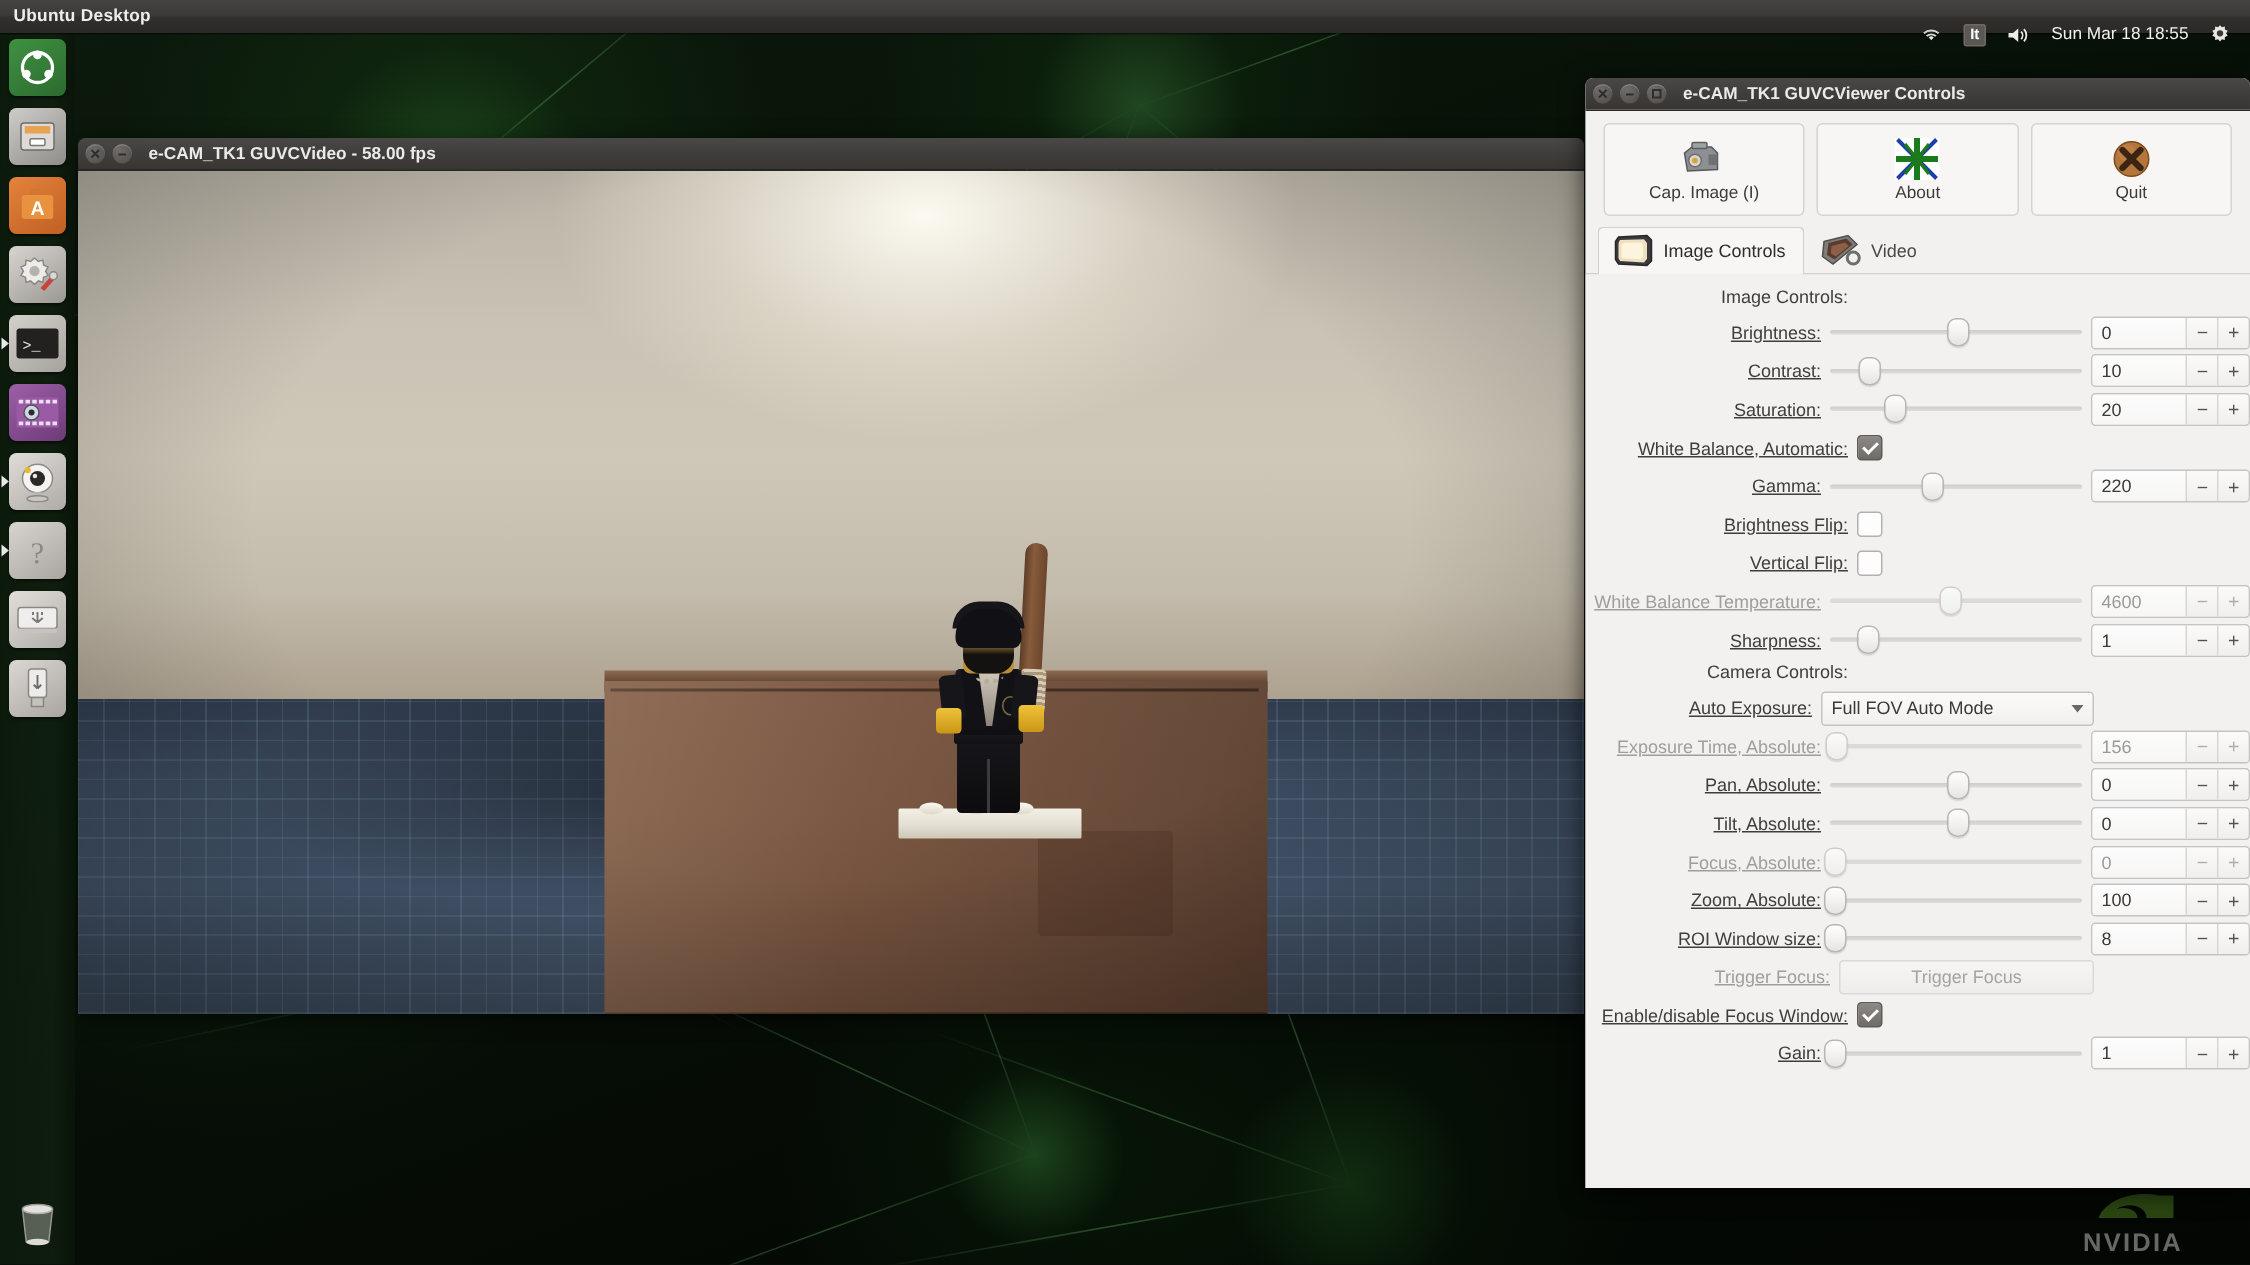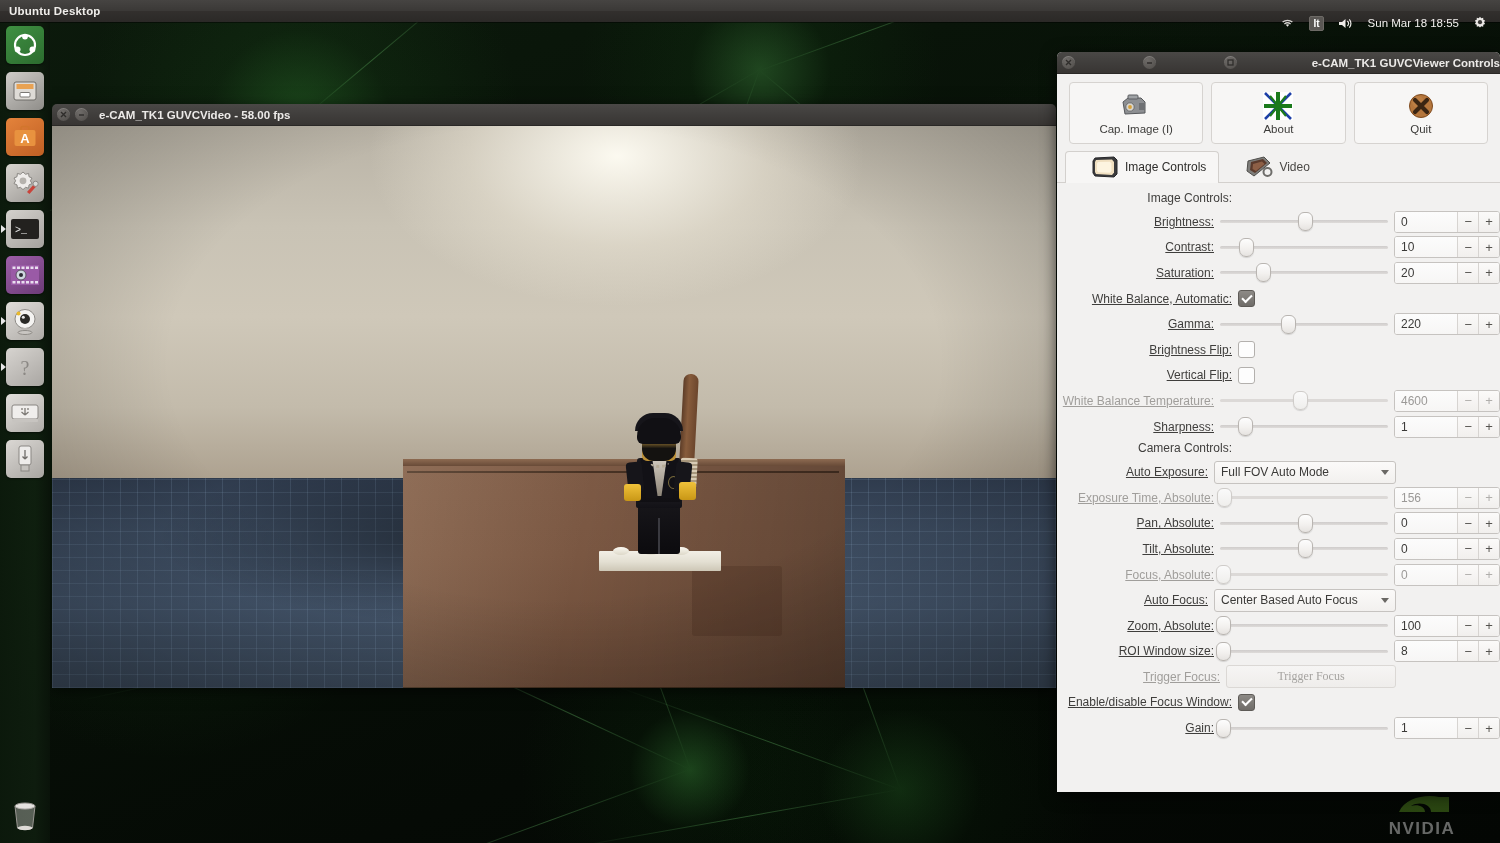--- a/index.html
+++ b/index.html
@@ -64,21 +64,21 @@
   }
   .run-dot{
     position:absolute;left:1px;top:50%;transform:translateY(-50%);
     width:0;height:0;border-top:4px solid transparent;border-bottom:4px solid transparent;
     border-left:5px solid #e8e8e8;
   }
   #trash-slot{position:absolute;left:0;bottom:4px;width:50px;height:46px;display:flex;align-items:center;justify-content:center;}
 
   
   #video-window{
-    position:absolute;left:52px;top:104px;width:1004px;height:583px;
+    position:absolute;left:52px;top:92px;width:1004px;height:583px;
     box-shadow:0 3px 14px rgba(0,0,0,0.65);
     z-index:20;
   }
   #video-titlebar{
     height:21px;width:100%;
     background:linear-gradient(180deg,#4a4846 0%,#403e3c 50%,#383533 100%);
     border-top-left-radius:5px;border-top-right-radius:5px;
     display:flex;align-items:center;color:#eceae8;font-size:11.5px;font-weight:bold;
     border-bottom:1px solid #2a2826;
   }
@@ -176,36 +176,36 @@
     background:#f2f1f0;
     border-radius:5px 5px 0 0;
     box-shadow:0 3px 16px rgba(0,0,0,0.7);
     z-index:40;overflow:hidden;
     display:flex;flex-direction:column;
   }
   #ctrl-titlebar{
     height:21px;
     background:linear-gradient(180deg,#4a4846 0%,#403e3c 50%,#383533 100%);
     display:flex;align-items:center;color:#eceae8;font-size:11.5px;font-weight:bold;
-    border-bottom:1px solid #2a2826;flex:0 0 auto;justify-content:space-between;
+    border-bottom:1px solid #2a2826;flex:0 0 auto;
   }
   #ctrl-title-text{margin-left:11px;}
   #ctrl-body{flex:1 1 auto;display:flex;flex-direction:column;background:#f2f1f0;}
 
   #toolbar{display:flex;padding:8px 12px 4px 12px;gap:8px;}
   .tool-btn{
     flex:1;height:60px;background:#f7f6f5;border:1px solid #d6d3d0;border-radius:4px;
     display:flex;flex-direction:column;align-items:center;justify-content:center;gap:2px;
     font-size:11.5px;color:#3c3b39;cursor:pointer;
   }
   .tool-ico{width:34px;height:30px;display:flex;align-items:center;justify-content:center;}
 
   #tabs{display:flex;align-items:flex-end;padding-left:8px;height:34px;border-bottom:1px solid #d3d0cd;}
   .tab{
-    display:flex;align-items:center;gap:5px;height:30px;padding:0 12px 0 24px;
+    display:flex;align-items:center;gap:5px;height:30px;padding:0 12px 0 8px;
     font-size:12px;color:#4a4845;border:1px solid transparent;border-bottom:none;
     border-radius:4px 4px 0 0;cursor:pointer;position:relative;
   }
   .tab.active{background:#f7f6f5;border-color:#d3d0cd;color:#2e2d2b;margin-bottom:-1px;padding-bottom:1px;}
   .tab-ico{width:30px;height:26px;display:flex;align-items:center;justify-content:center;}
 
   #controls-pane{
     flex:1 1 auto;background:#f2f1f0;padding:6px 0 0 0;overflow:hidden;
   }
   .section-head{
@@ -257,21 +257,21 @@
   
   .combo{
     width:168px;height:21px;border:1px solid #c6c3c0;border-radius:3px;
     background:linear-gradient(180deg,#fbfaf9,#f2f0ee);
     display:flex;align-items:center;padding:0 6px;font-size:12px;color:#3b3a38;cursor:pointer;
   }
   .combo .caret{margin-left:auto;width:0;height:0;border-left:4.5px solid transparent;border-right:4.5px solid transparent;border-top:5px solid #6a6864;}
   .pushbtn{
     width:168px;height:21px;border:1px solid #dbd8d5;border-radius:3px;
     background:linear-gradient(180deg,#f6f5f4,#efedeb);
-    display:flex;align-items:center;justify-content:center;font-size:12px;color:#a5a3a0;cursor:default;font-family:Liberation Serif, serif;
+    display:flex;align-items:center;justify-content:center;font-size:12px;color:#a5a3a0;cursor:default;
   }
   .spacer-right{width:104px;}
 </style>
 </head>
 <body>
 
 <div id="screen">
 
   <div id="wallpaper">
       <div class="nebula-line" style="left: 300px; top: 120px; width: 260px; transform: rotate(18deg);"></div>
@@ -762,30 +762,20 @@
                 <div class="thumb" style="left: 1%;"></div>
               </div>
               <div class="spin dim">
                 <div class="val">0</div>
                 <div class="sbtn">−</div>
                 <div class="sbtn">+</div>
               </div>
             </div>
           </div>
           <div class="row">
-            <div class="lbl">Auto Focus:</div>
-            <div class="ctl">
-              <div class="combo">
-                <span>Center Based Auto Focus</span>
-                <span class="caret"></span>
-              </div>
-              <div class="spacer-right"></div>
-            </div>
-          </div>
-          <div class="row">
             <div class="lbl">Zoom, Absolute:</div>
             <div class="ctl">
               <div class="slider">
                 <div class="track"></div>
                 <div class="thumb" style="left: 1%;"></div>
               </div>
               <div class="spin">
                 <div class="val">100</div>
                 <div class="sbtn">−</div>
                 <div class="sbtn">+</div>

